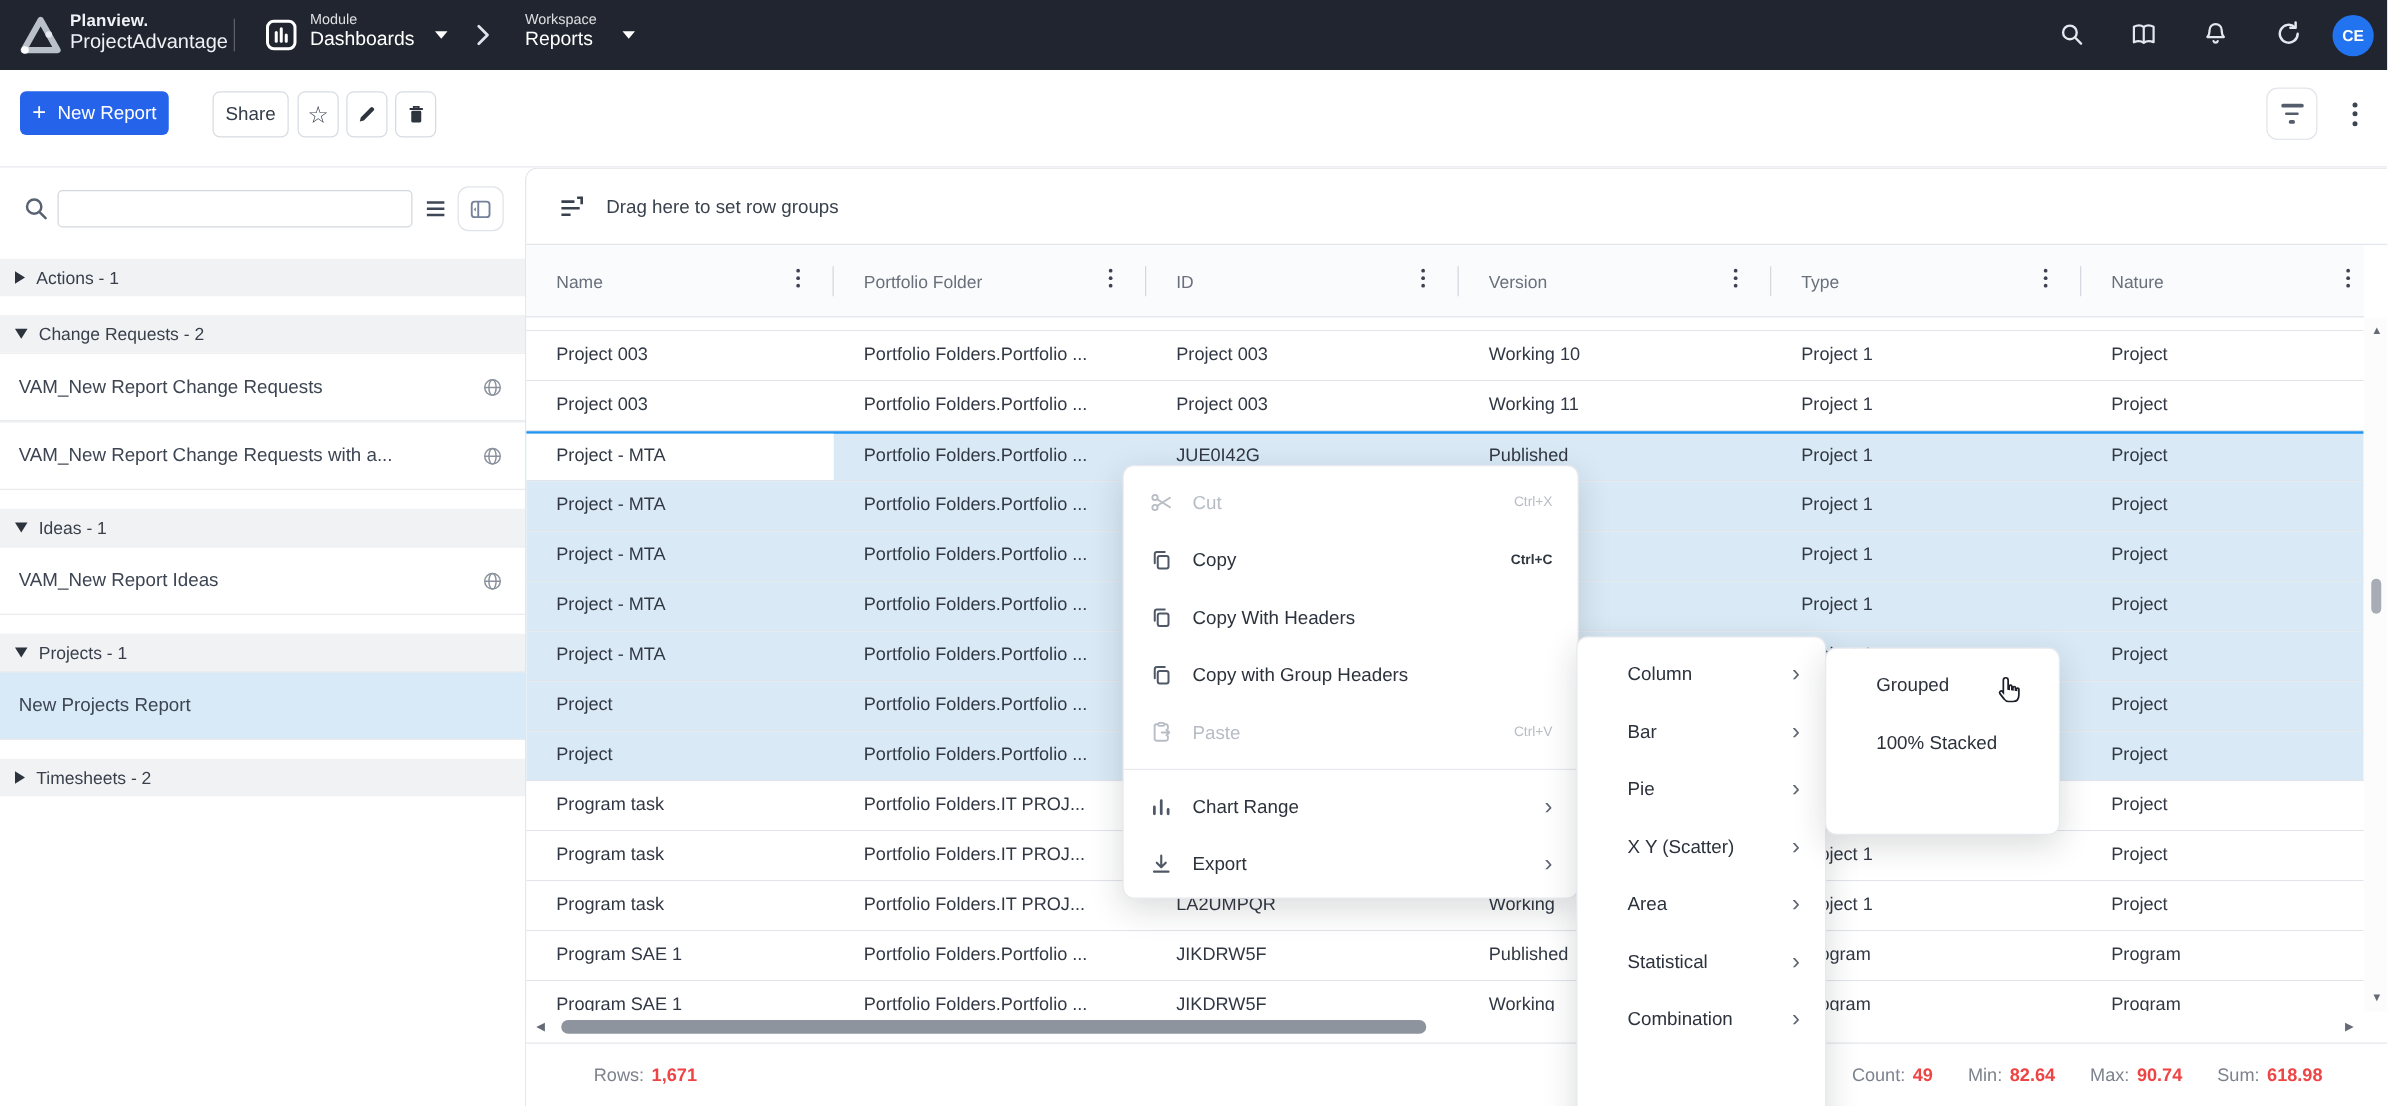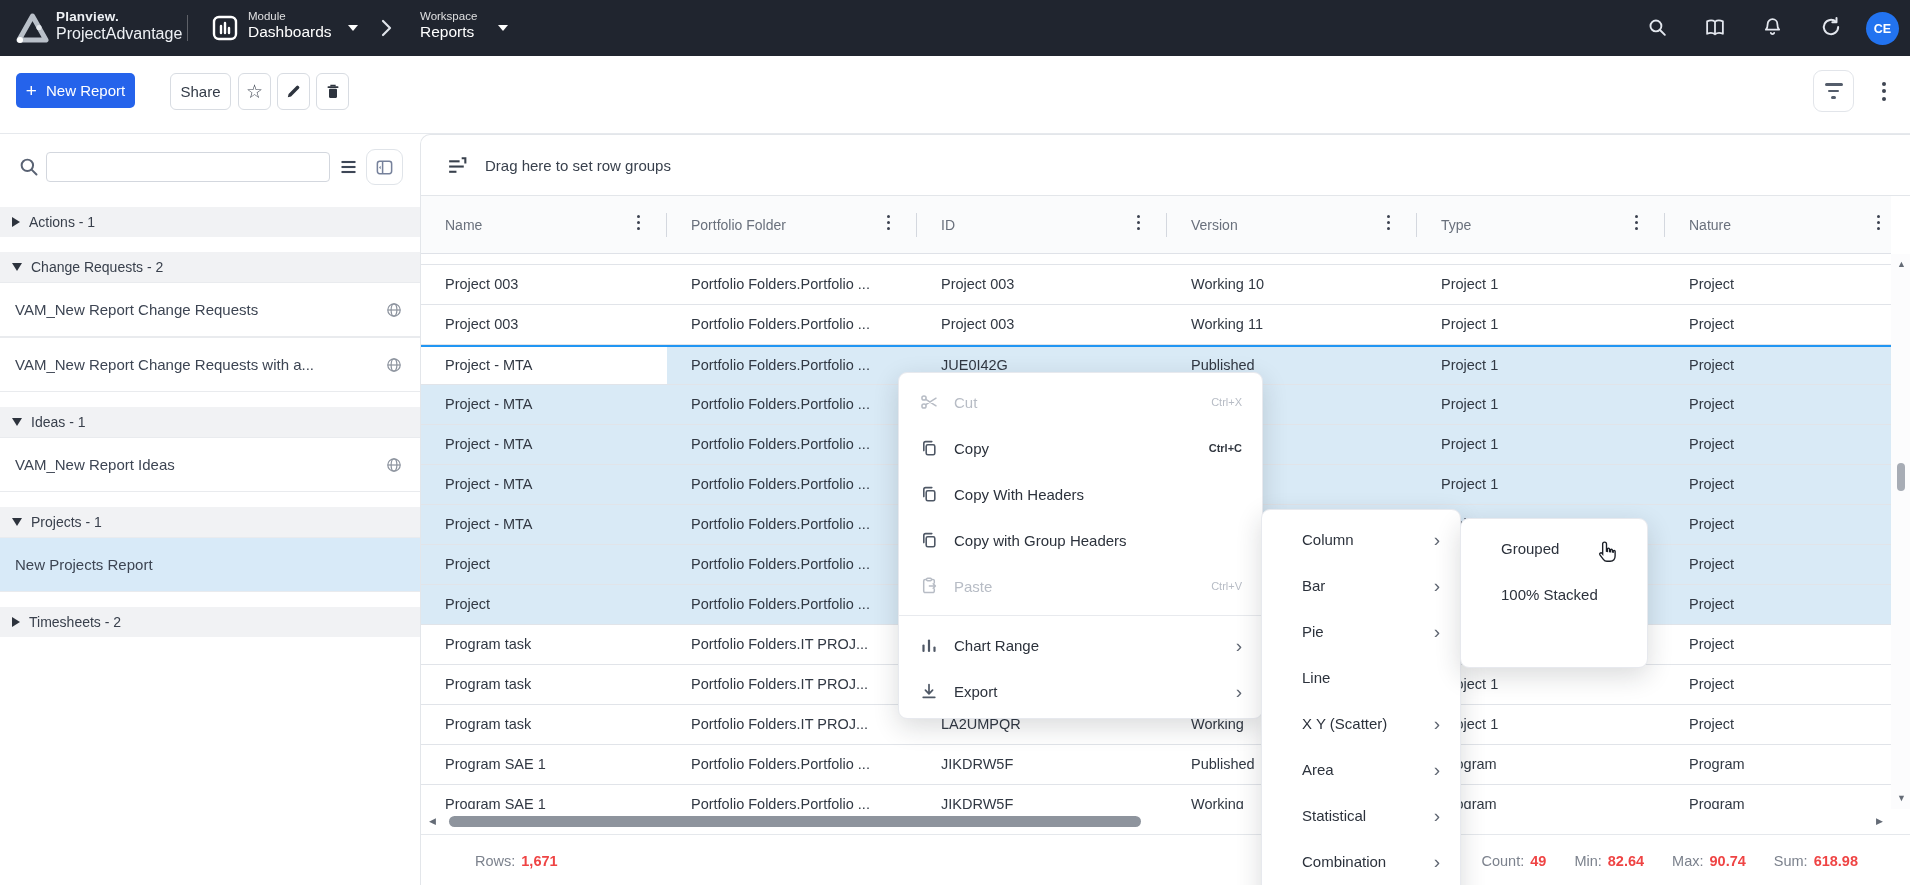--- a/index.html
+++ b/index.html
@@ -546,23 +546,20 @@
       </div>
       <div class="mitem">
         <span>Bar</span>
         <span class="mchev">›</span>
       </div>
       <div class="mitem">
         <span>Pie</span>
         <span class="mchev">›</span>
       </div>
       <div class="mitem">
-        <span>Line</span>
-      </div>
-      <div class="mitem">
         <span>X Y (Scatter)</span>
         <span class="mchev">›</span>
       </div>
       <div class="mitem">
         <span>Area</span>
         <span class="mchev">›</span>
       </div>
       <div class="mitem">
         <span>Statistical</span>
         <span class="mchev">›</span>

